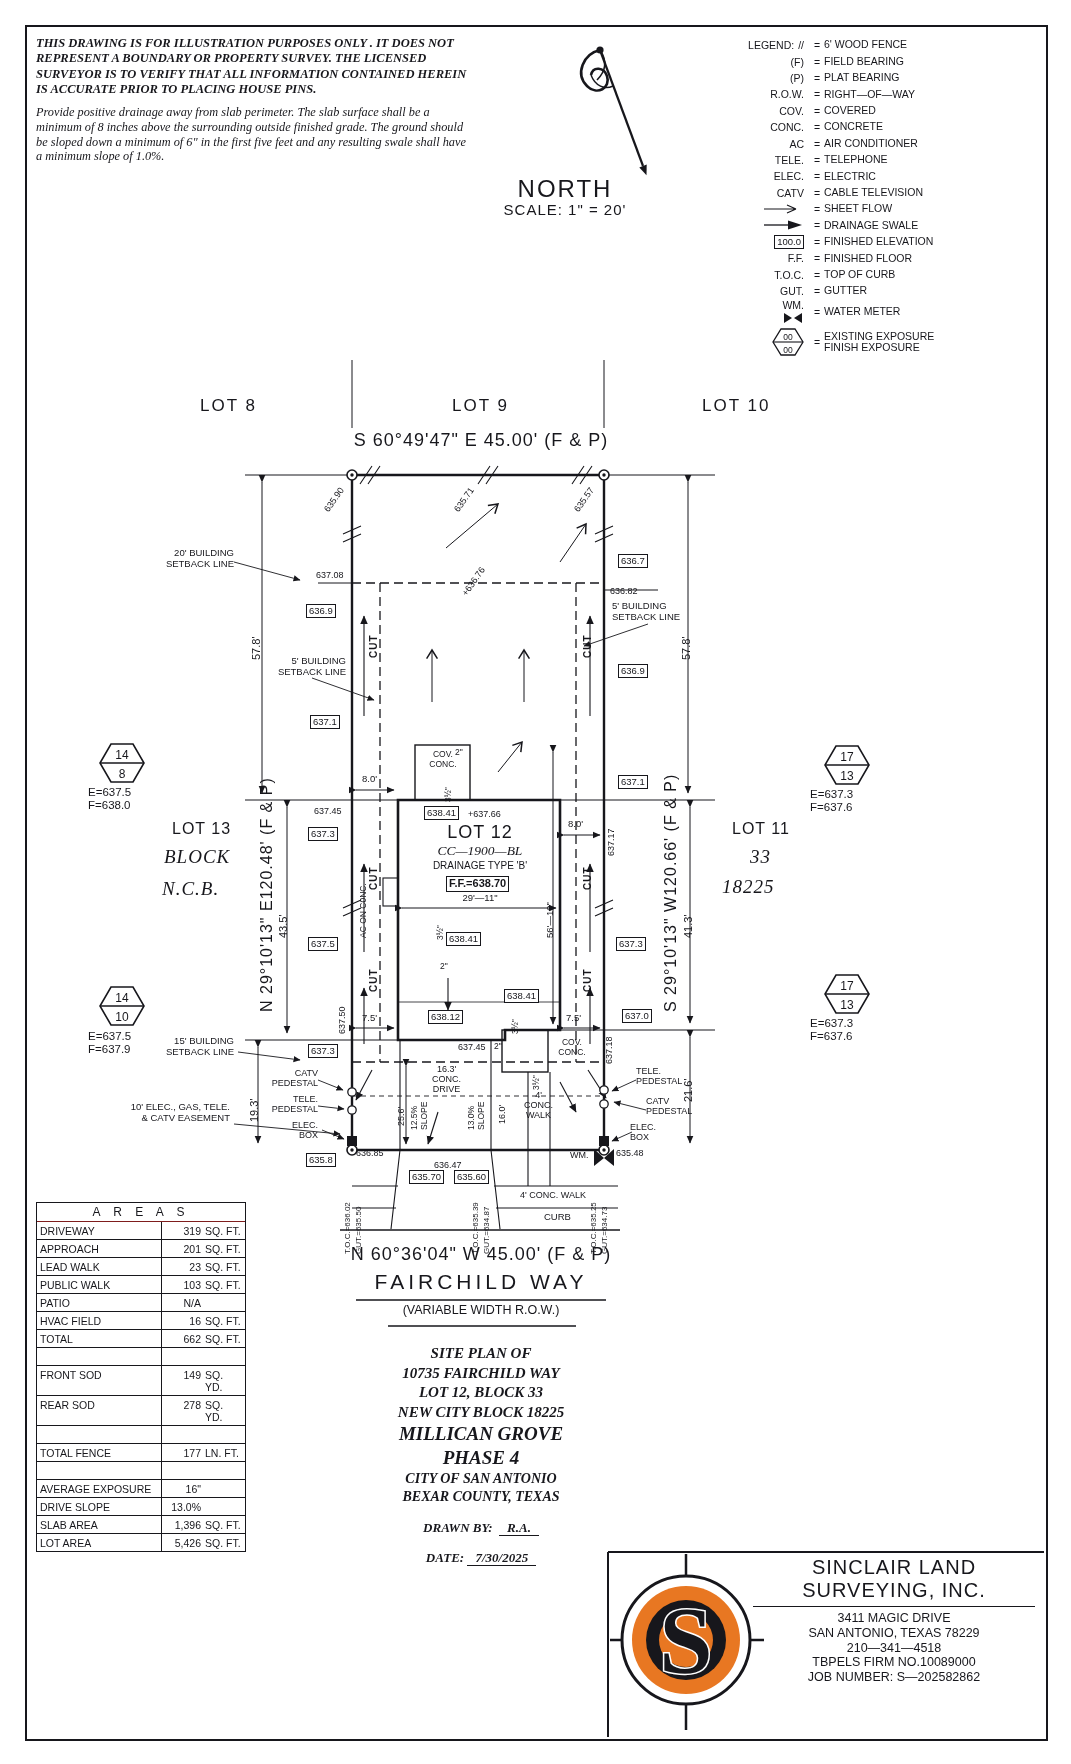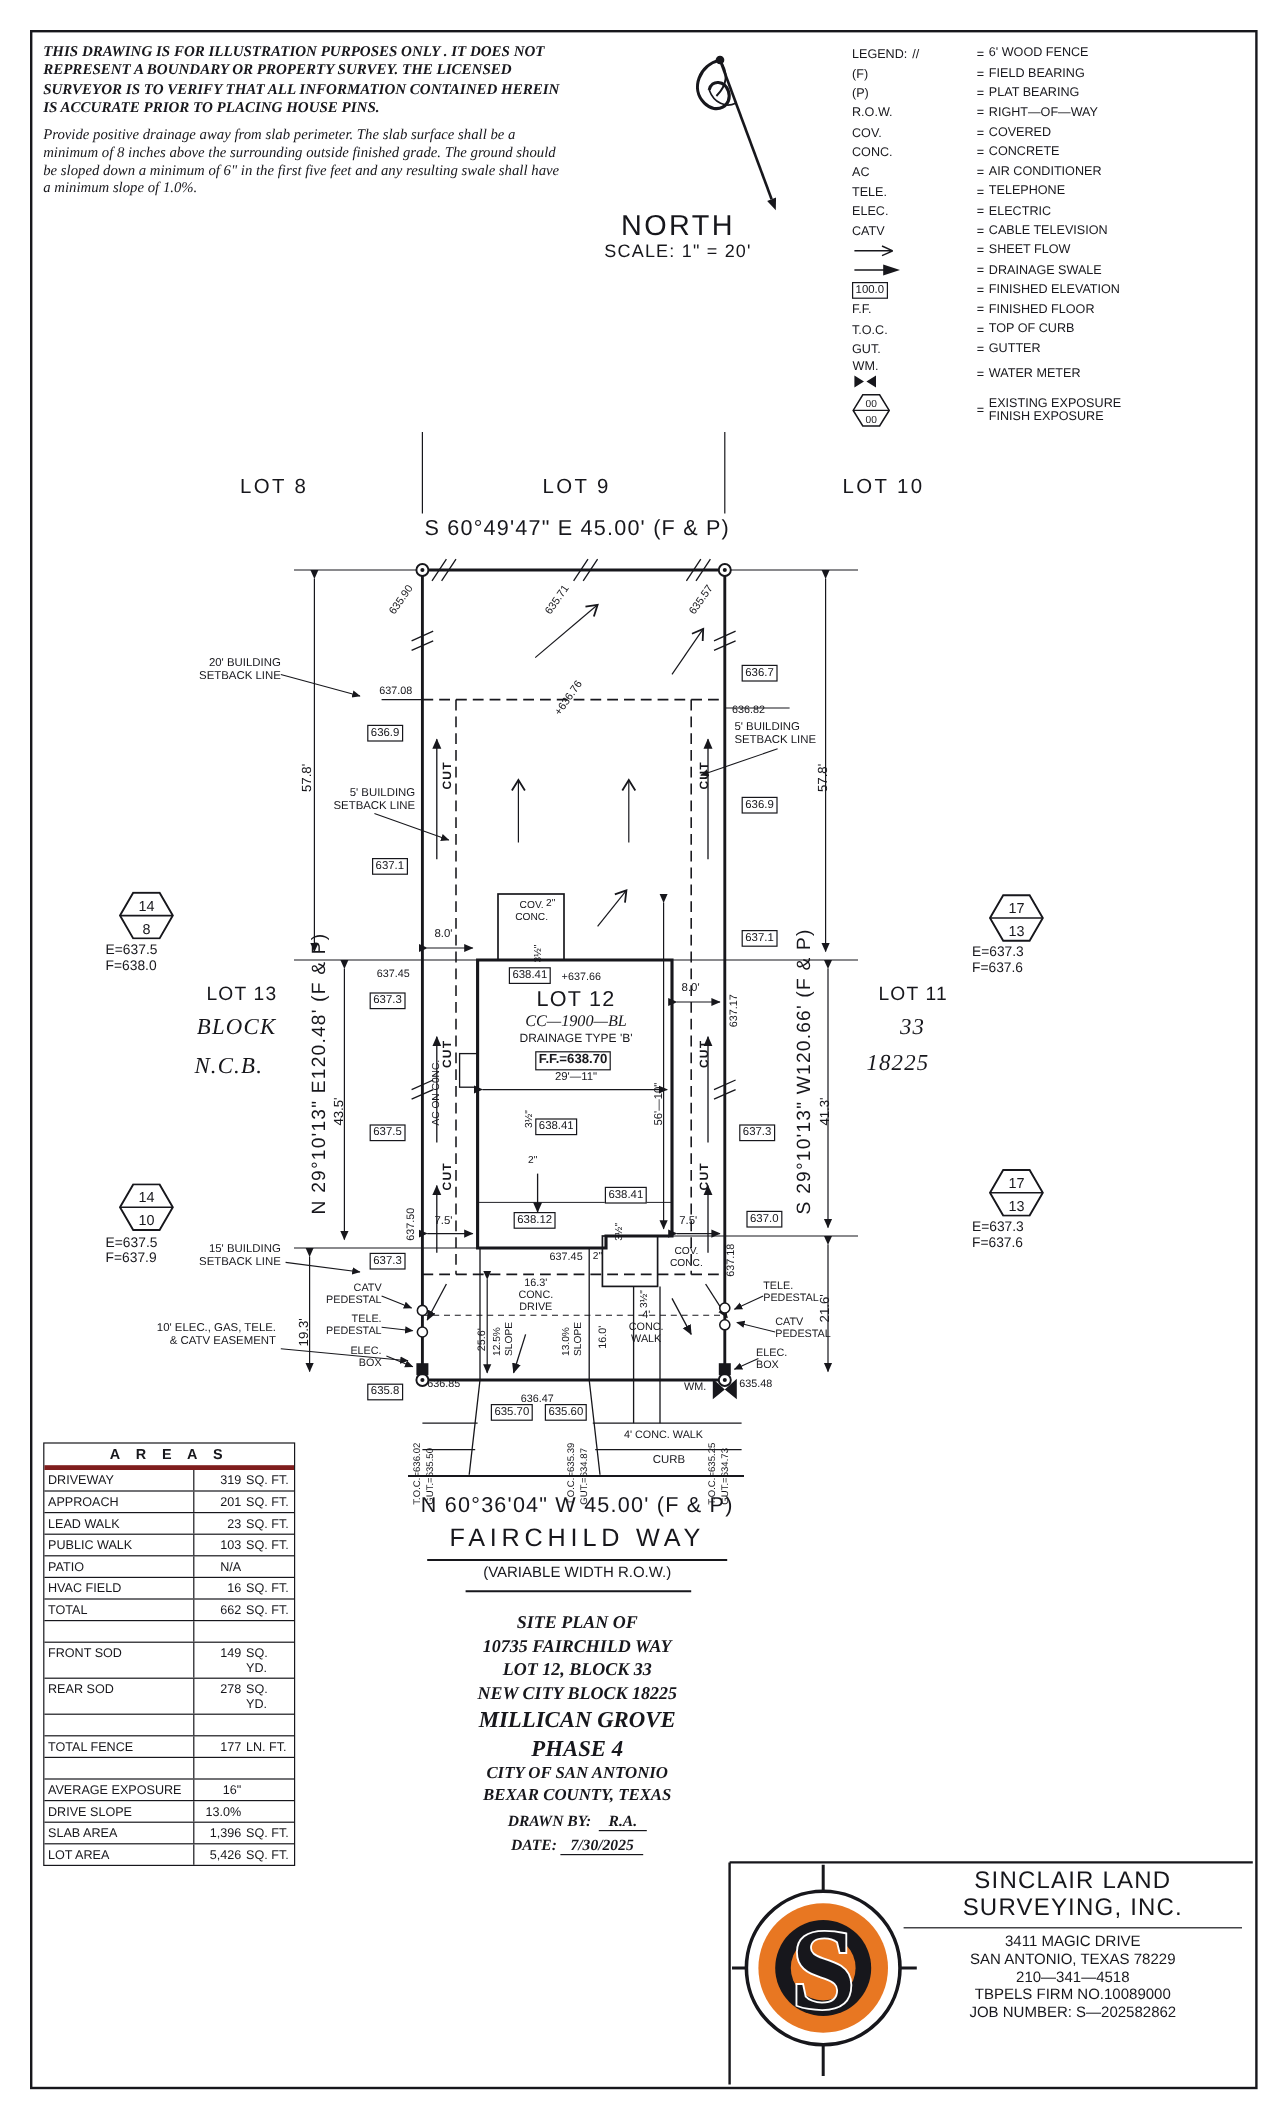--- a/index.html
+++ b/index.html
@@ -23,40 +23,40 @@
 .bearing{font-size:18px;letter-spacing:1px}
 .sidebearing{font-size:16px;letter-spacing:1px}
 .cut{font-size:10px;font-weight:bold;letter-spacing:1px}
 
 #disclaimer{position:absolute;left:36px;top:36px;width:436px;z-index:2}
 #disclaimer .caps{font-family:"Liberation Serif",serif;font-style:italic;font-weight:bold;font-size:12.5px;line-height:1.22;white-space:normal}
 #disclaimer .note{font-family:"Liberation Serif",serif;font-style:italic;font-size:12.3px;line-height:1.2;margin-top:8px;white-space:normal}
 
 #legend{position:absolute;left:710px;top:37px;width:332px;z-index:2;font-size:10.5px}
 .leg-row{display:flex;align-items:center;min-height:16.4px}
-.leg-sym{width:94px;text-align:right;padding-right:6px;flex:none;display:flex;justify-content:flex-start;align-items:center;gap:4px}
+.leg-sym{width:94px;text-align:right;padding-right:6px;flex:none;display:flex;justify-content:flex-end;align-items:center;gap:4px}
 .leg-eq{width:14px;flex:none;text-align:center}
 .leg-desc{flex:1;line-height:1.1}
 .leg-col{display:flex;flex-direction:column;align-items:flex-end;line-height:1.1}
 
 #areas{position:absolute;left:36px;top:1202px;width:208px;border:1.6px solid #17171c;z-index:2;background:#fff}
-#areas .hd{text-align:center;font-weight:bold;font-size:12px;letter-spacing:5px;padding:2px 0;border-bottom:4px solid #7f1d1d}
+#areas .hd{text-align:center;font-weight:normal;font-size:12px;letter-spacing:5px;padding:2px 0;border-bottom:1px solid #7f1d1d}
 .ar-row{display:flex;border-bottom:1px solid #17171c;font-size:10.5px}
 .ar-row:last-child{border-bottom:none}
 .ar-lab{width:118px;padding:2.5px 3px;flex:none}
 .ar-val{flex:1;border-left:1px solid #17171c;display:flex;padding:2.5px 3px}
 .ar-num{width:36px;text-align:right;flex:none}
 .ar-unit{margin-left:4px}
 .ar-empty{height:12px}
 
 #titleblock{position:absolute;left:330px;top:1344px;width:302px;text-align:center;z-index:2;font-family:"Liberation Serif",serif;font-style:italic;font-weight:bold;color:#17171c}
 #titleblock .t1{font-size:15px;line-height:1.3}
 #titleblock .t2{font-size:19px;line-height:1.25}
 #titleblock .t3{font-size:14px;line-height:1.3}
-#titleblock .sig{font-size:13px;margin-top:4px}
+#titleblock .sig{font-size:13px;margin-top:14px}
 .u{border-bottom:1.4px solid #17171c;padding:0 8px}
 
 #company{position:absolute;left:747px;top:1556px;width:294px;text-align:center;z-index:2}
 #company .nm{font-size:20px;letter-spacing:1px;line-height:1.15}
 #company .ad{font-size:12.5px;line-height:1.18}
 #company .rule{border-top:1.6px solid #17171c;margin:4px 6px 4px 6px}
 </style>
 </head>
 <body>
 

